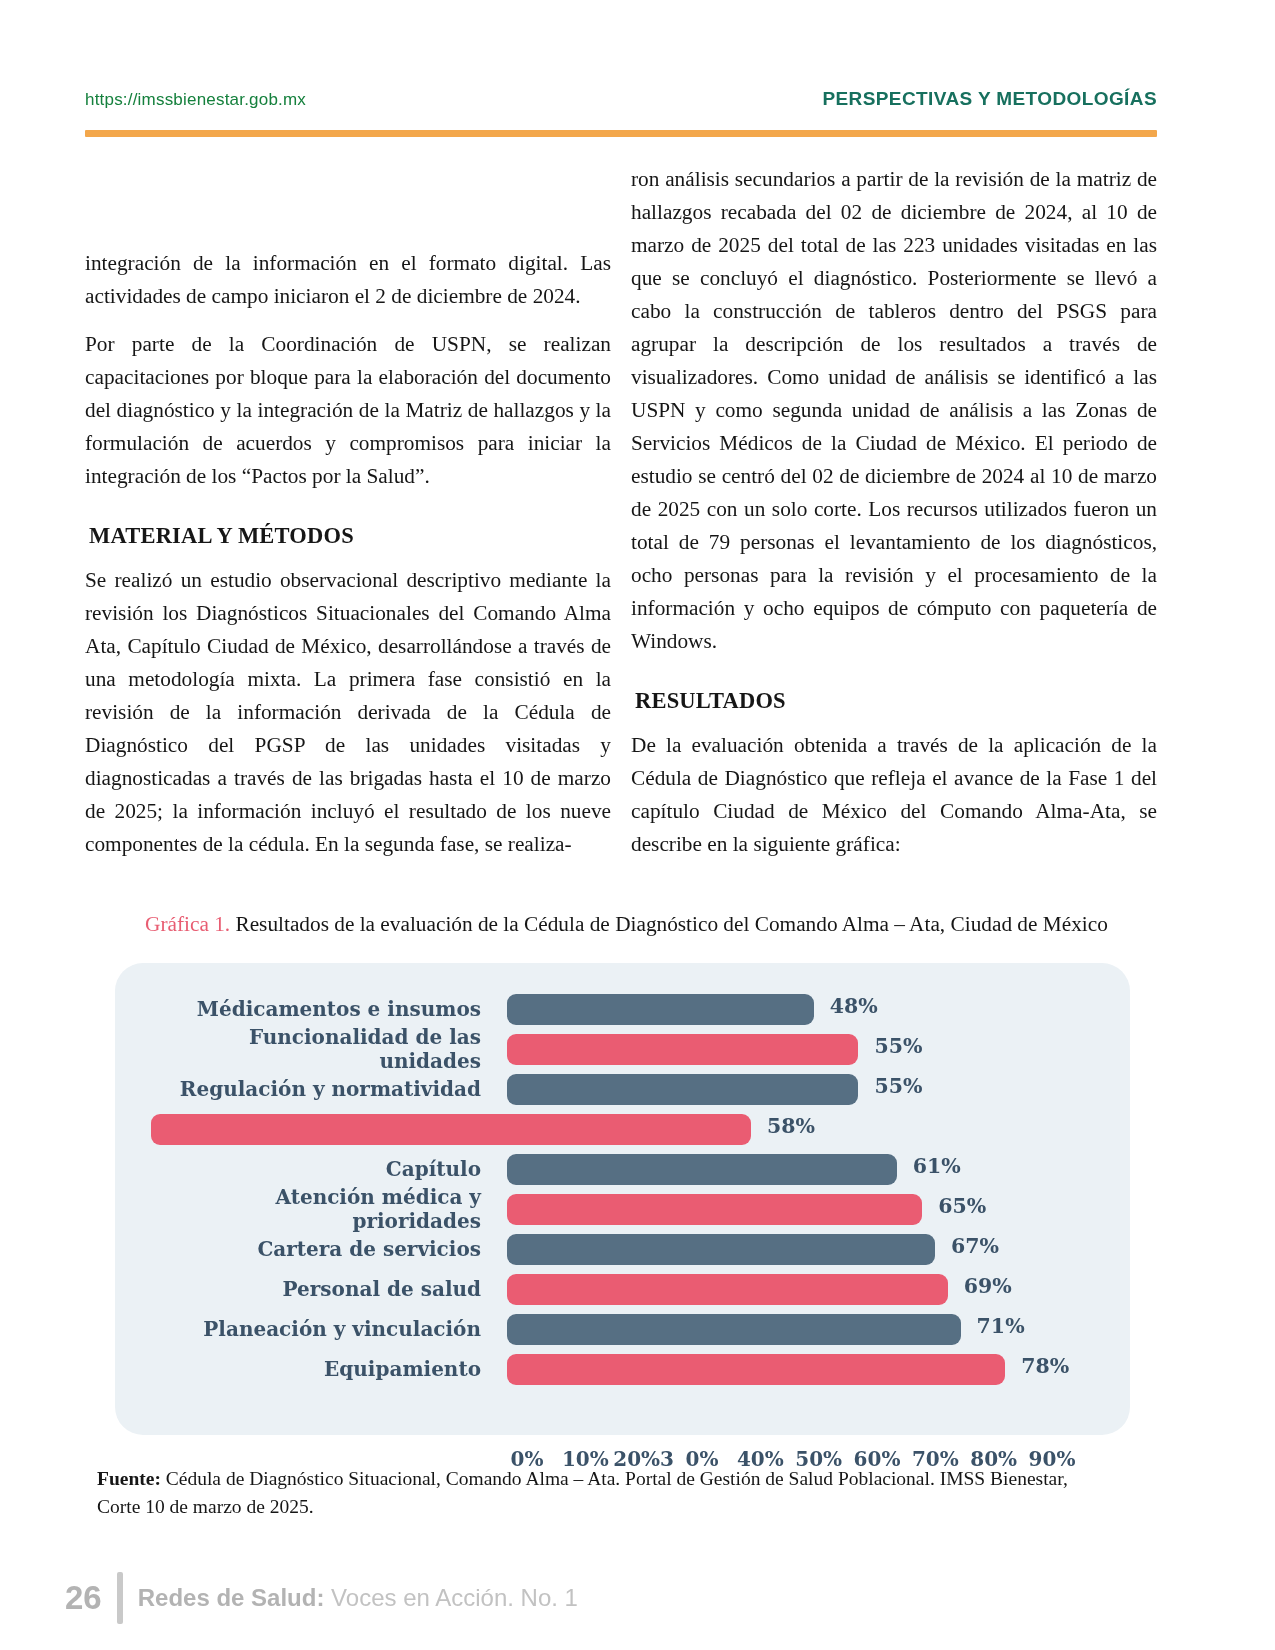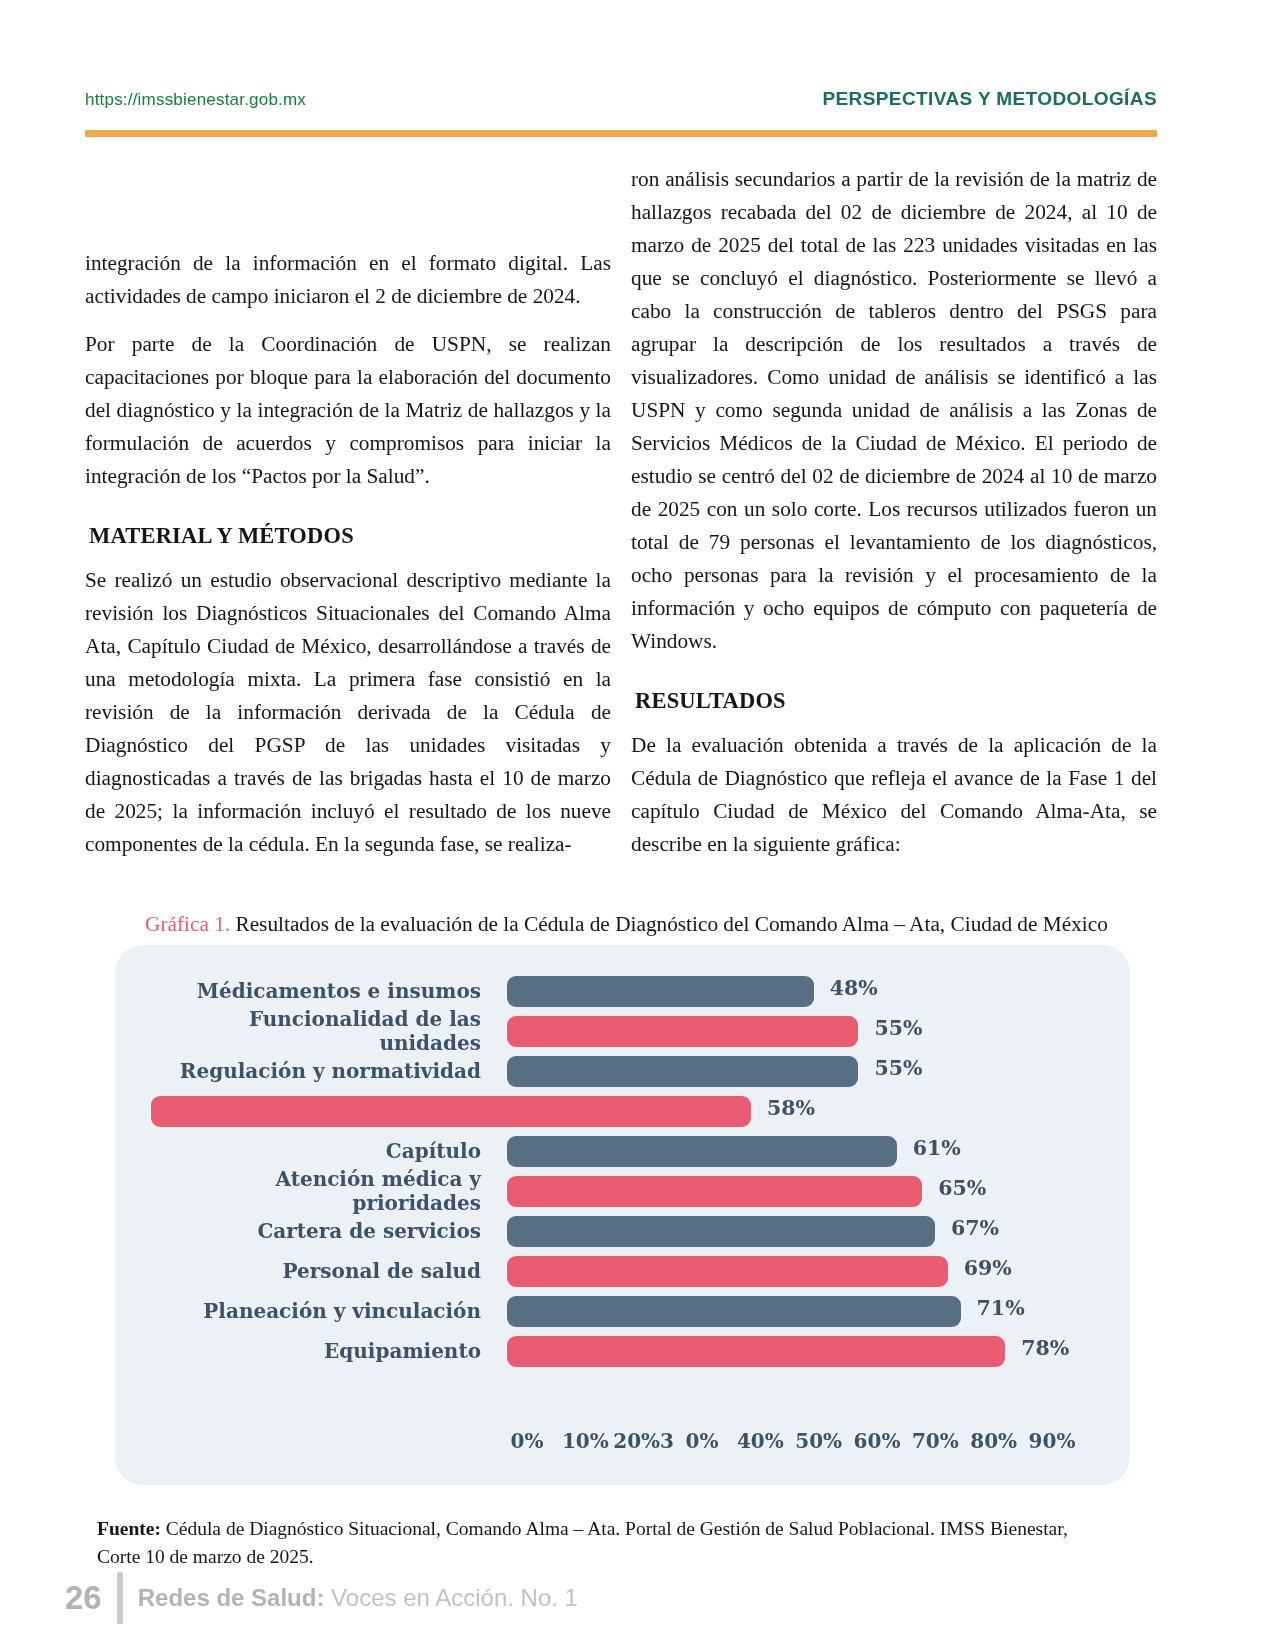--- a/index.html
+++ b/index.html
@@ -18,21 +18,21 @@
   
   .cols{display:flex;gap:20px;margin-top:26px;align-items:flex-end;}
   .col{flex:1;font-size:21.3px;line-height:33px;text-align:justify;hyphens:auto;}
   .col p{margin:0 0 15px 0;}
   .col h2{font-size:22.5px;margin:26px 0 12px 4px;letter-spacing:.2px;}
   .it{}
 
   
   .chart-caption{margin:36px 0 0 20px;font-size:21.3px;}
   .chart-caption .cap-label{color:#e85d72;font-weight:normal;margin-left:40px;}
-  .chart-panel{margin:8px 0 0 30px;width:1015px;height:540px;background:#ebf1f5;
+  .chart-panel{margin:26px 0 0 30px;width:1015px;height:472px;background:#ebf1f5;
                border-radius:28px;box-sizing:border-box;padding:26px 48px 8px 36px;}
   .crow{display:flex;align-items:center;height:40px;}
   .clabel{width:330px;padding-right:26px;flex:none;text-align:right;
           font-family:"DejaVu Serif",serif;font-weight:bold;font-size:20px;color:#3b5268;}
   .ctrack{flex:1;display:flex;}
   .cbar{height:31px;border-radius:9px;}
   .cval{margin-left:16px;font-family:"DejaVu Serif",serif;font-weight:bold;
         font-size:20.5px;color:#3b5268;white-space:nowrap;}
   .caxis{position:relative;height:30px;margin-top:58px;margin-left:376px;
          width:calc(100% - 406px);}

